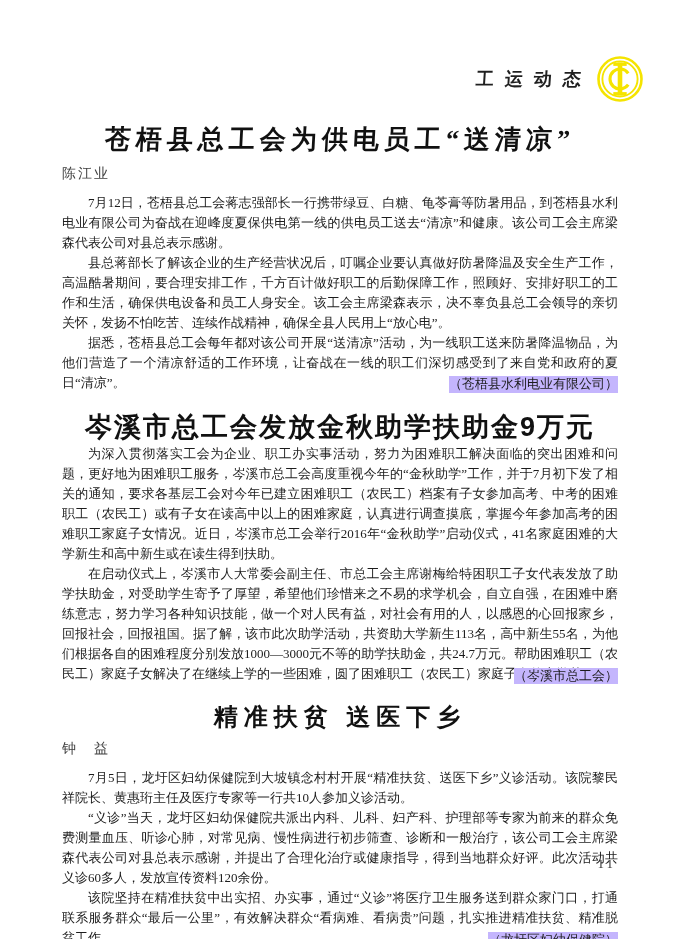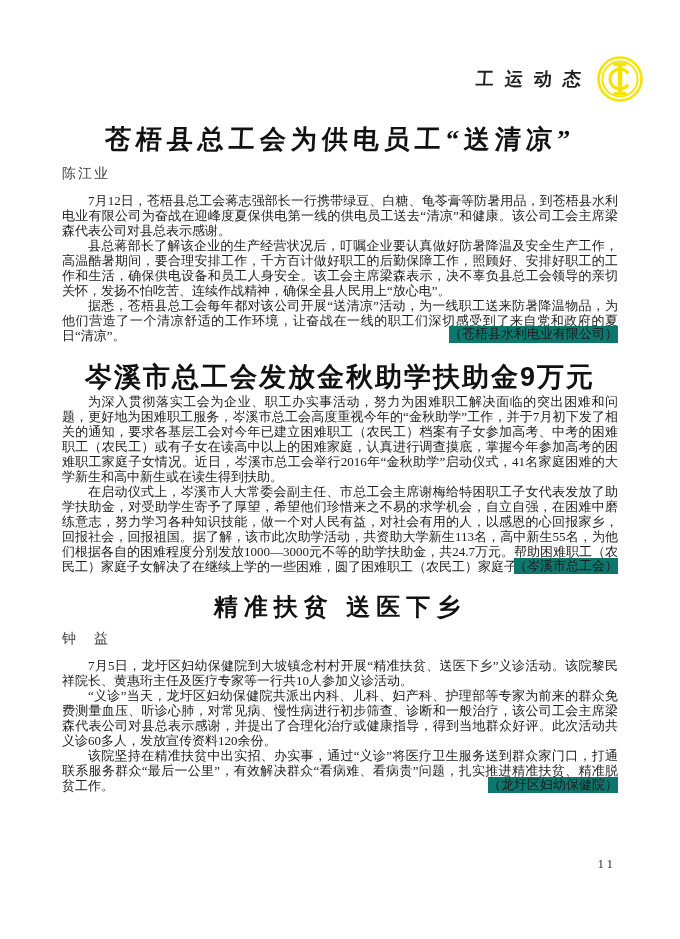--- a/index.html
+++ b/index.html
@@ -58,33 +58,33 @@
   .author {
     text-align: left;
     font-size: 14px;
     letter-spacing: 2px;
     margin: 8px 0 10px;
     color: #404040;
   }
 
   .body p {
     font-size: 13px;
-    line-height: 15px;
+    line-height: 20px;
     text-align: justify;
     text-indent: 2em;
     color: #1c1c1c;
   }
   .last-wrap { position: relative; }
   .attribution {
     position: absolute;
     right: 0; bottom: 0;
     font-size: 13px;
     line-height: 16.2px;
     color: #1c1c1c;
-    background: #0f766e;
+    background: #c4b5fd;
     text-align: right;
   }
 
   
   .page-number {
     position: absolute;
     right: 64px;
     top: 856px;
     font-size: 13px;
     letter-spacing: 3px;

